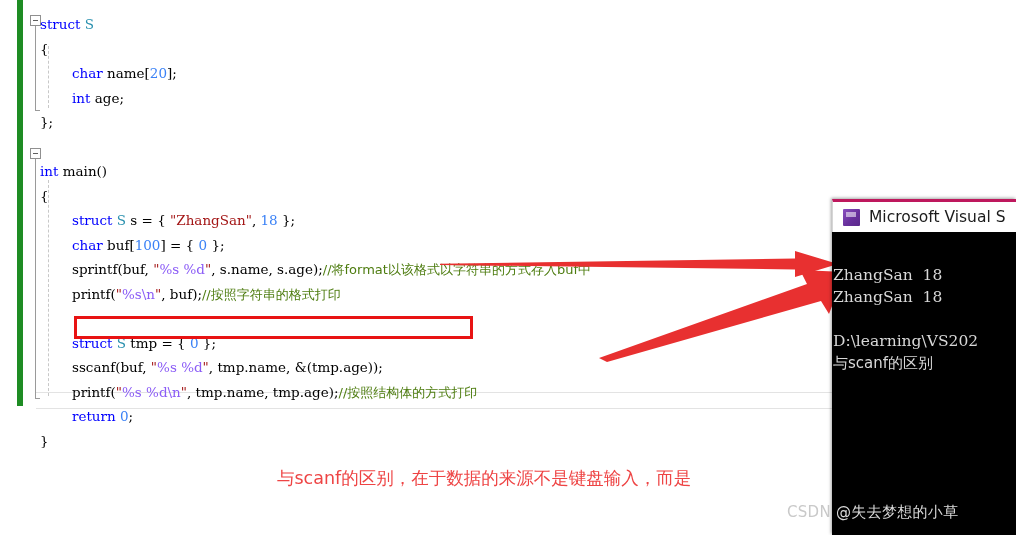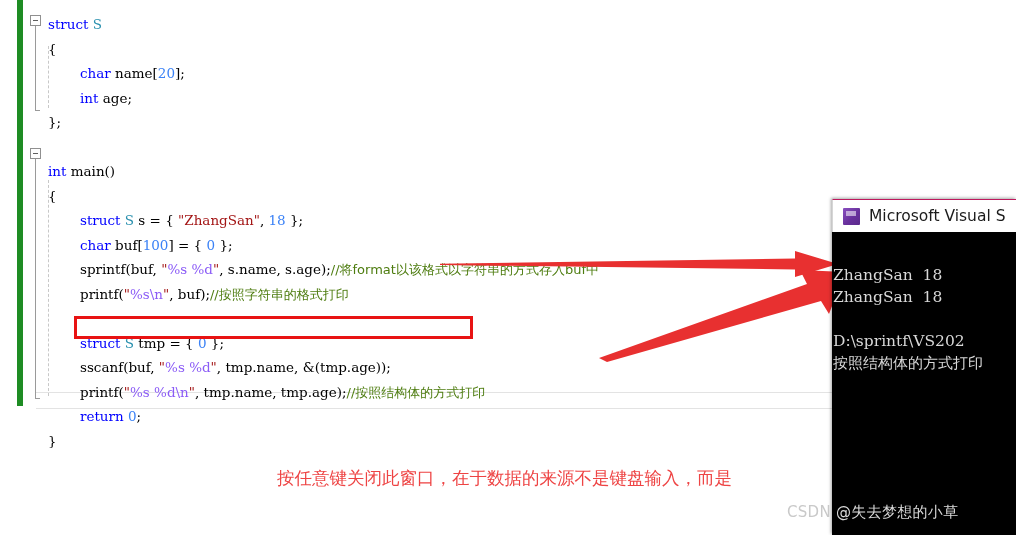--- a/index.html
+++ b/index.html
@@ -27,21 +27,21 @@
   #change-bar {
     position: absolute;
     left: 17px; top: 0px;
     width: 6px; height: 406px;
     background: #1e8c23;
   }
 
   
   #code-area {
     position: absolute;
-    left: 12px; top: 0;
+    left: 4px; top: 0;
     width: 860px; height: 410px;
     font-family: "DejaVu Serif", "Liberation Serif", serif;
     font-size: 13.5px;
     line-height: 24.5px;
     white-space: pre;
     color: #000000;
   }
   .ln {
     position: absolute;
     left: 36px;
@@ -128,21 +128,21 @@
     width: 184px; height: 336px;
     background: #000000;
     box-shadow: -1px -1px 3px rgba(0,0,0,0.35);
     overflow: hidden;
   }
   #console-titlebar {
     position: absolute;
     left: 0; top: 0;
     width: 184px; height: 33px;
     background: #ffffff;
-    border-top: 1px solid #be185d;
+    border-top: 3px solid #be185d;
     border-left: 1px solid #d6d6d6;
     box-sizing: border-box;
     display: flex;
     align-items: center;
     padding-left: 10px;
   }
   #vs-icon {
     width: 17px; height: 17px;
     background: linear-gradient(135deg,#8a4fc0 0%, #68309c 55%, #5b2a8c 100%);
     border-radius: 1px;
@@ -231,35 +231,35 @@
     </svg>
   </div>
 
   <div id="arrow-diag">
     <svg width="255" height="105" viewBox="0 0 255 105" xmlns="http://www.w3.org/2000/svg">
       <path d="M 4 100 L 212 26 L 205 12 L 250 14 L 234 56 L 226 43 L 12 104 Z" fill="#e83030"></path>
     </svg>
   </div>
 
   <div id="annotation">
-    <div>按任意键关闭此窗口，在于数据的来源不是键盘输入，而是</div>
+    <div>与scanf的区别，在于数据的来源不是键盘输入，而是</div>
     
     
   </div>
 </div>
 
 <div id="console-window">
   <div id="console-titlebar">
     <div id="vs-icon"></div>
     <div id="console-title-text">Microsoft Visual S</div>
   </div>
   <div id="console-body">
     <div class="console-line">ZhangSan  18</div>
     <div class="console-line">ZhangSan  18</div>
     <div class="console-gap"></div>
-    <div class="console-line">D:\sprintf\VS202</div>
-    <div class="console-line cjk">按照结构体的方式打印</div>
+    <div class="console-line">D:\learning\VS202</div>
+    <div class="console-line cjk">与scanf的区别</div>
   </div>
 </div>
 
 <div id="watermark">
   <span class="wm-left">CSDN </span><span class="wm-right">@失去梦想的小草</span>
 </div>
 
 </body></html>

